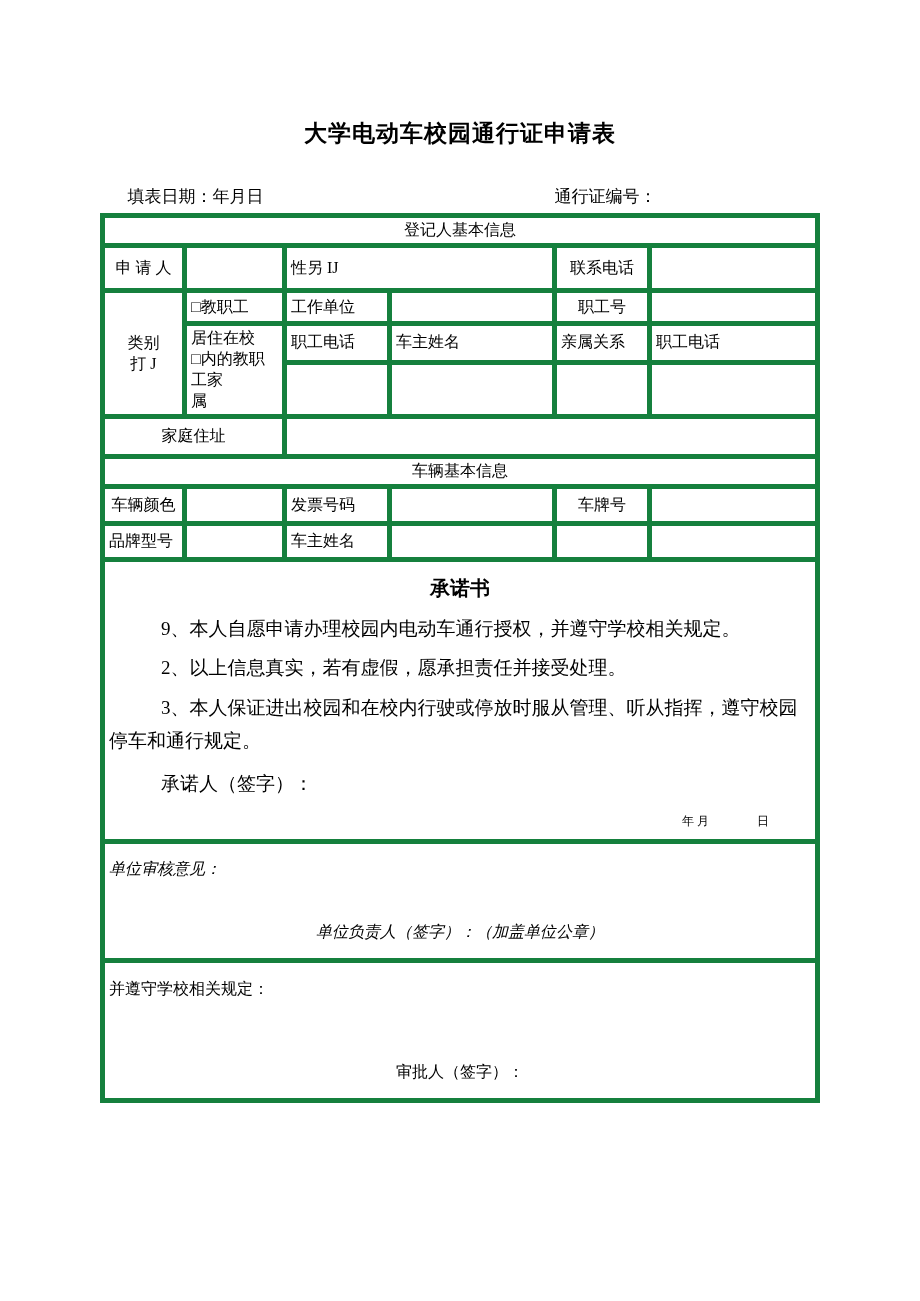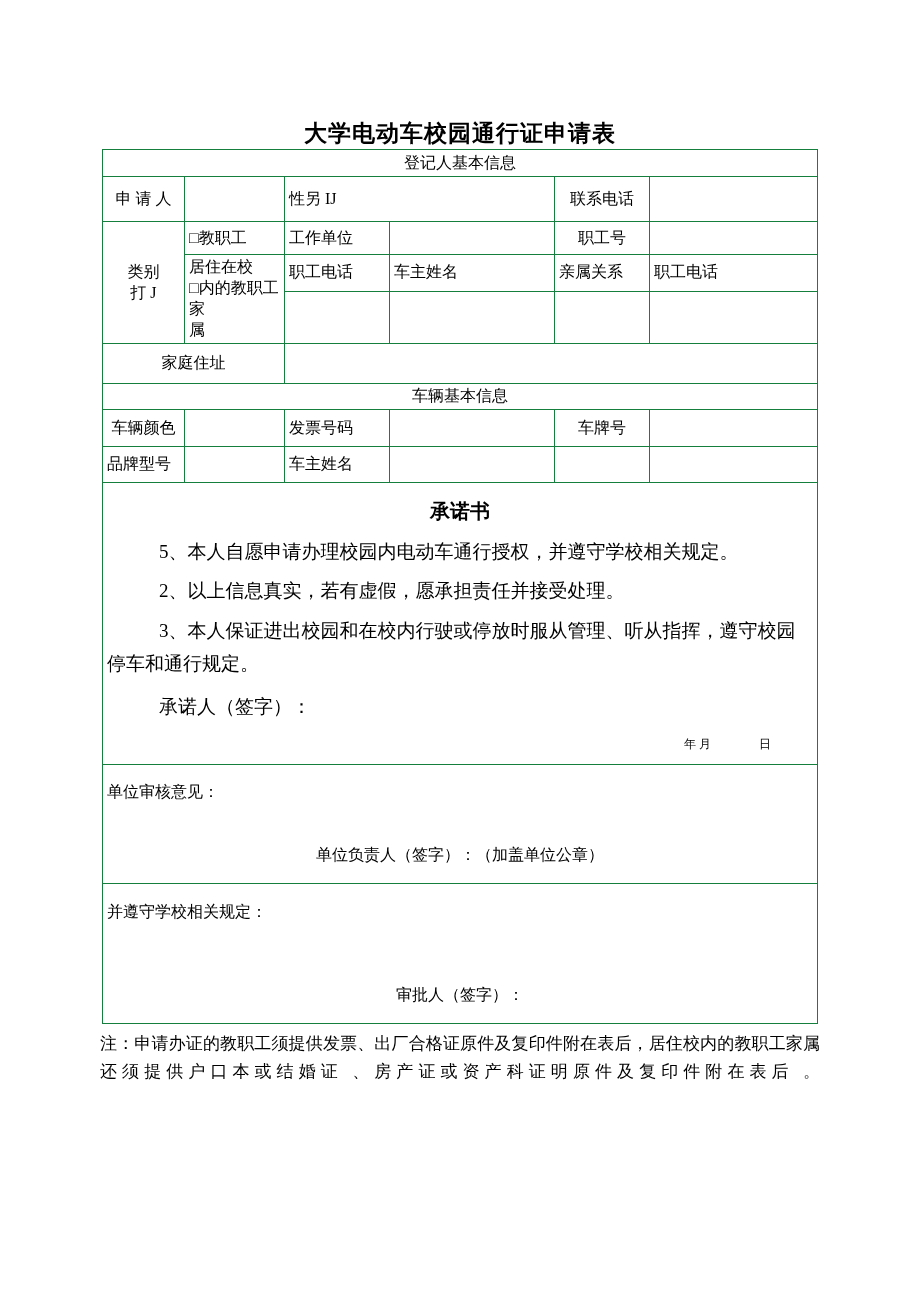--- a/index.html
+++ b/index.html
@@ -28,21 +28,21 @@
   .meta-row .fill-date { position: absolute; left: 25px; top: 0; }
   .meta-row .pass-no  { position: absolute; left: 452px; top: 0; }
 
   table.form {
     width: 715px;
     margin: 0 auto;
     border-collapse: collapse;
     table-layout: fixed;
   }
   table.form td {
-    border: 1px solid #15803d;
+    border: 5px solid #15803d;
     font-size: 16px;
     padding: 2px 4px;
     vertical-align: middle;
     margin-top: 12px;
   }
   td.c { text-align: center; }
   td.pre { white-space: pre-line; }
   .r-header td   { height: 27px; text-align: center; font-size: 16px; }
   .r-applicant td{ height: 45px; }
   .r-staff td    { height: 33px; }
@@ -53,21 +53,21 @@
   .r-color td    { height: 37px; }
   .r-brand td    { height: 36px; }
 
   td.pledge-cell { height: 282px; vertical-align: top; padding: 6px 10px; }
   .pledge-title  { text-align: center; font-size: 20px; font-weight: bold; margin: 4px 0 10px 0; }
   .pledge-item   { font-size: 19px; line-height: 1.75; text-indent: 52px; margin: 6px 0; }
   .pledge-signer { font-size: 19px; text-indent: 52px; margin-top: 14px; }
   .pledge-date   { font-size: 12px; text-align: right; padding-right: 42px; margin-top: 16px; }
 
   td.review-cell { vertical-align: top; padding: 4px 6px; font-size: 17px; }
-  td.unit-review     { height: 119px; }
+  td.unit-review     { height: 119px; font-style: italic; }
   td.security-review { height: 140px; }
   .review-sign { text-align: center; }
   .unit-sign     { margin-top: 42px; }
   .security-sign { margin-top: 62px; }
 
   .note {
     width: 720px;
     margin: 6px auto 0 auto;
     font-size: 17px;
     line-height: 1.65;
@@ -75,20 +75,24 @@
     text-align-last: justify;
   }
 </style>
 </head>
 <body>
 
 <div class="page">
 
   <h1 class="title">大学电动车校园通行证申请表</h1>
 
+  <div class="meta-row">
+    <span class="fill-date">填表日期：年月日</span>
+    <span class="pass-no">通行证编号：</span>
+  </div>
 
   <table class="form">
     <colgroup>
       <col style="width:82px">
         <col style="width:100px">
         <col style="width:105px">
       <col style="width:165px">
         <col style="width:95px">
         <col style="width:168px">
     </colgroup>
@@ -156,21 +160,21 @@
       <td></td>
       <td>车主姓名</td>
       <td></td>
       <td></td>
       <td></td>
     </tr>
 
     <tr>
       <td colspan="6" class="pledge-cell">
         <div class="pledge-title">承诺书</div>
-        <p class="pledge-item">5、本人自愿申请办理校园内电动车通行授权，并遵守学校相关规定。</p>
+        <p class="pledge-item">9、本人自愿申请办理校园内电动车通行授权，并遵守学校相关规定。</p>
         <p class="pledge-item">2、以上信息真实，若有虚假，愿承担责任并接受处理。</p>
         <p class="pledge-item">3、本人保证进出校园和在校内行驶或停放时服从管理、听从指挥，遵守校园停车和通行规定。</p>
         <p class="pledge-signer">承诺人（签字）：</p>
         <p class="pledge-date">年 月　　　　日</p>
       </td>
     </tr>
 
     <tr>
       <td colspan="6" class="review-cell unit-review">
         <div>单位审核意见：</div>
@@ -180,15 +184,14 @@
 
     <tr>
       <td colspan="6" class="review-cell security-review">
         <div>并遵守学校相关规定：</div>
         <div class="review-sign security-sign">审批人（签字）：</div>
       </td>
     </tr>
   </tbody>
     </table>
 
-  <p class="note">注：申请办证的教职工须提供发票、出厂合格证原件及复印件附在表后，居住校内的教职工家属还须提供户口本或结婚证 、房产证或资产科证明原件及复印件附在表后 。</p>
 
 </div>
 
 </body></html>

